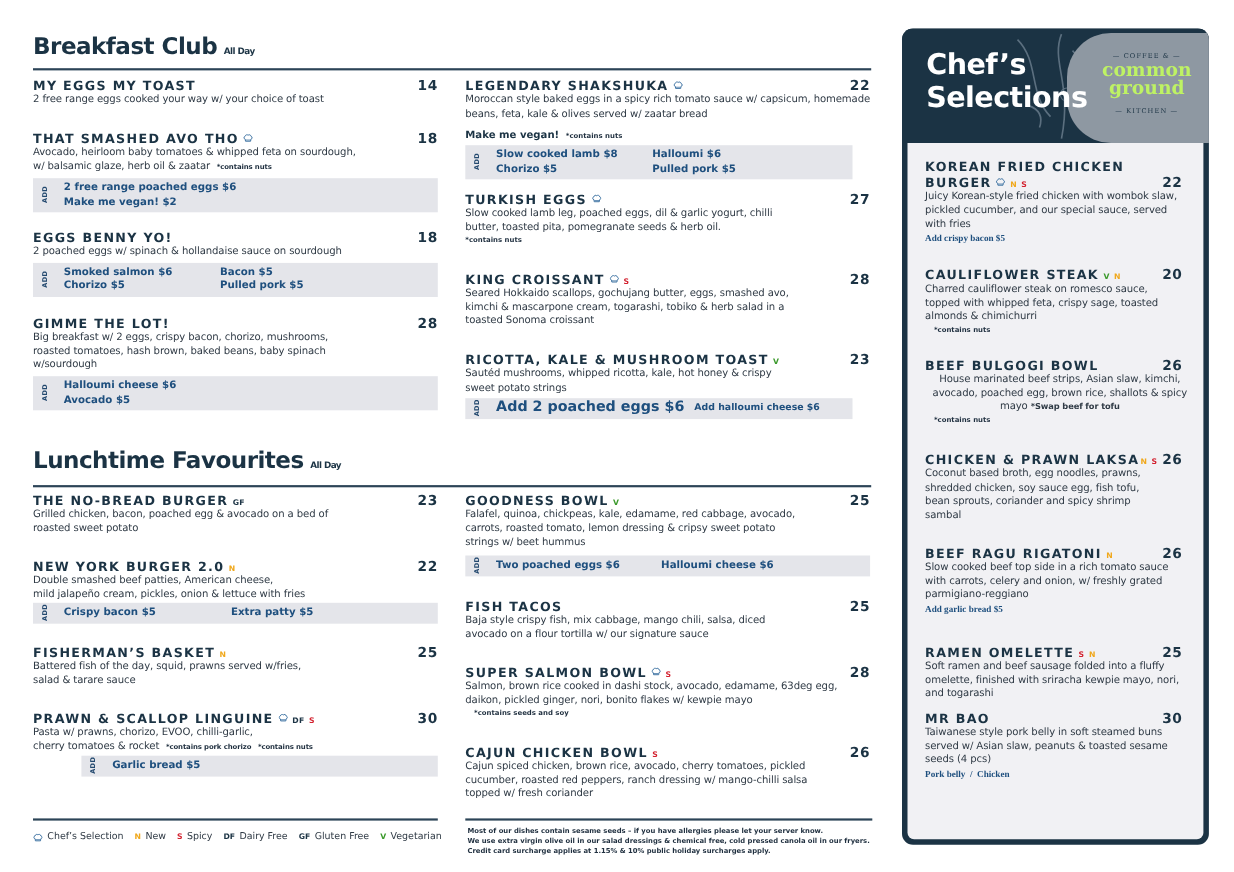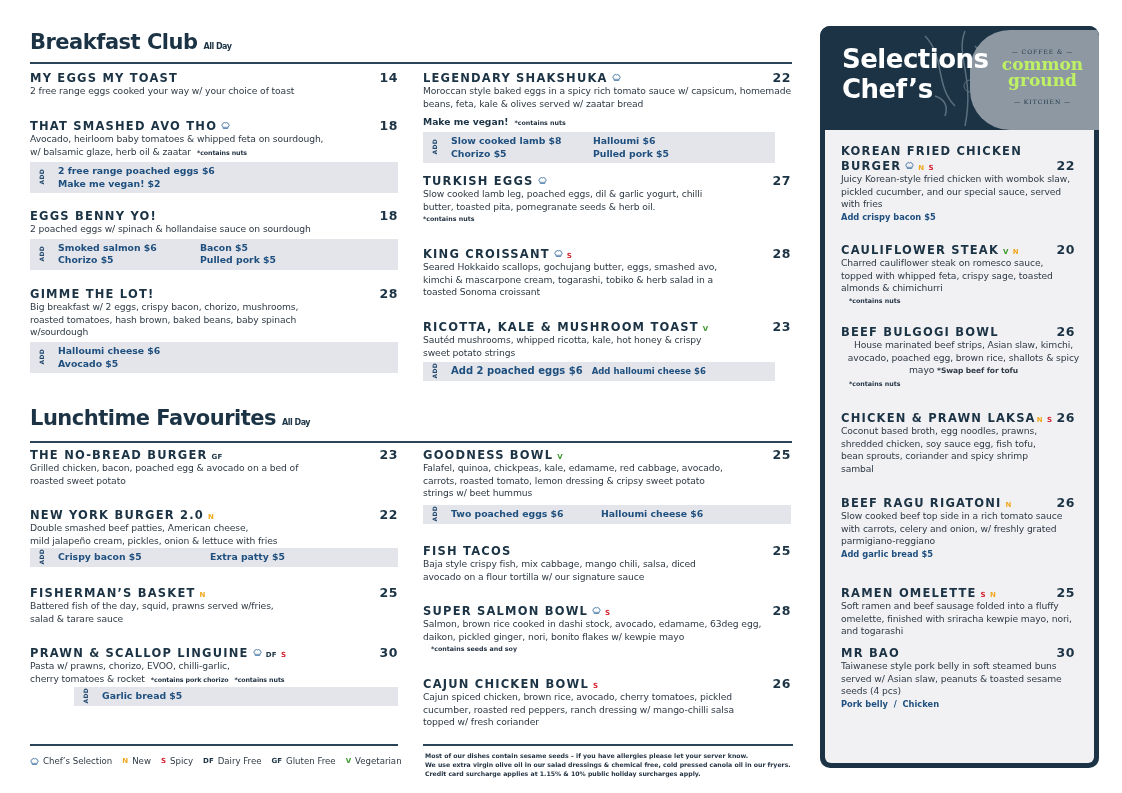--- a/index.html
+++ b/index.html
@@ -41,21 +41,21 @@
   .panel-head { position: absolute; left: 0; top: 0; width: 279px; height: 104px; background: #1b3344; }
   .panel-title { position: absolute; left: 22px; top: 18px; color: #fff; font-weight: bold; font-size: 26px; line-height: 30px; letter-spacing: -0.5px; }
   .logo-badge { position: absolute; left: 150px; top: 4px; width: 130px; height: 100px; background: #8e98a2; border-radius: 40px 0 0 40px; }
   .logo-text { position: absolute; left: 175px; top: 30px; width: 95px; text-align: center; color: #bef264; font-family: "DejaVu Serif", serif; font-weight: bold; font-size: 17px; line-height: 16px; }
   .logo-small { position: absolute; left: 175px; width: 95px; text-align: center; color: #1b3344; font-family: "DejaVu Serif", serif; font-size: 6px; letter-spacing: 1px; }
   .panel-body { position: absolute; left: 5px; top: 104px; width: 269px; height: 633px; background: #f1f1f4; border-radius: 0 0 6px 6px; }
 
   .pitem { position: absolute; left: 16px; width: 234px; }
   .pitem .item-name { font-size: 11.5px; }
   .pitem .item-desc { font-size: 9.2px; line-height: 12.7px; }
-  .p-add { font-size: 8.3px; font-weight: bold; color: #1e4f7e; line-height: 12px; }
+  .p-add { font-size: 8.3px; font-weight: bold; color: #1e4f7e; line-height: 12px; font-family: Liberation Serif, serif; }
 
   .legend { position: absolute; left: 30px; top: 756px; display: flex; align-items: center; font-size: 8.6px; color: #2f3a45; gap: 0; white-space: nowrap; text-align: center; }
   .legend .lg { display: flex; align-items: center; margin-right: 10px; }
   .legend .lg b { font-size: 7px; margin-right: 4px; }
   .footer-note { position: absolute; left: 425px; top: 751px; font-size: 6.2px; font-weight: bold; color: #1f2f3f; line-height: 9px; }
 </style>
 </head>
 <body>
 
 <svg width="0" height="0" style="position:absolute">
@@ -174,21 +174,21 @@
 
   <div class="item" style="left:423px;top:319px;">
     <div class="item-head">
         <span class="item-name"><span>RICOTTA, KALE &amp; MUSHROOM TOAST</span><span class="tag tag-v">V</span></span>
         <span class="item-price">23</span>
       </div>
     <div class="item-desc" style="width:290px;">Sautéd mushrooms, whipped ricotta, kale, hot honey &amp; crispy sweet potato strings</div>
     <div class="addbox" style="width:352px;">
       <div class="add-label">ADD</div>
       <div class="add-inline">
-        <div class="add-item" style="font-size:10px">Add 2 poached eggs $6</div>
+        <div class="add-item" style="font-size:13px">Add 2 poached eggs $6</div>
         <div class="add-item" style="font-size:8.5px">Add halloumi cheese $6</div>
       </div>
     </div>
   </div>
 
   <div class="section-title" style="left:30px;top:406px;">
     <span class="big">Lunchtime Favourites</span><span class="small">All Day</span>
   </div>
   <div class="rule" style="left:30px;top:441px;width:762px;"></div>
 
@@ -326,22 +326,22 @@
         <circle cx="55" cy="60" r="6" stroke="#5b6f7f" fill="none"></circle>
       </svg>
       <div class="logo-badge"></div>
       <div class="logo-small" style="top:22px;">— COFFEE &amp; —</div>
       <div class="logo-text">
           <div>common</div>
           <div>ground</div>
         </div>
       <div class="logo-small" style="top:72px;">— KITCHEN —</div>
       <div class="panel-title">
+          <div>Chef’s</div>
           <div>Selections</div>
-          <div>Chef’s</div>
         </div>
     </div>
 
     <div class="panel-body">
       <div class="pitem" style="top:14px;">
         <div class="item-name">KOREAN FRIED CHICKEN</div>
         <div class="item-head">
             <span class="item-name"><span>BURGER</span><svg class="chef-icon">
                 <use href="#chef"></use>
               </svg><span class="tag tag-n">N</span><span class="tag tag-s">S</span></span>

